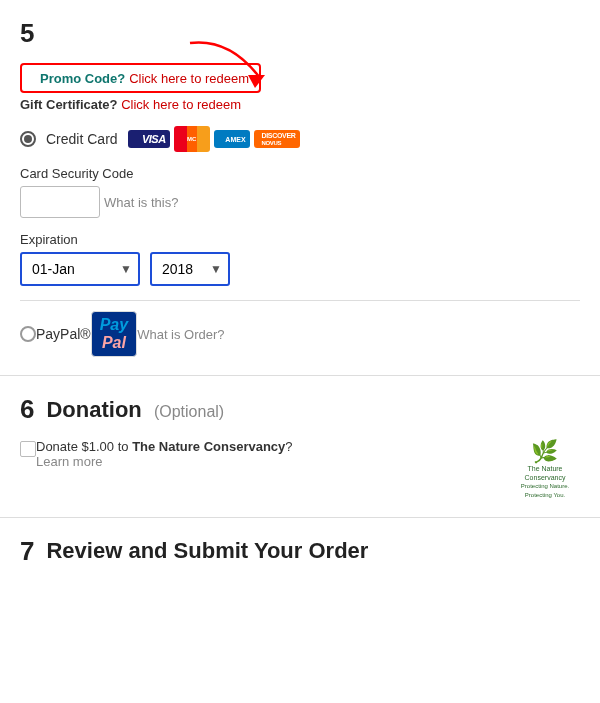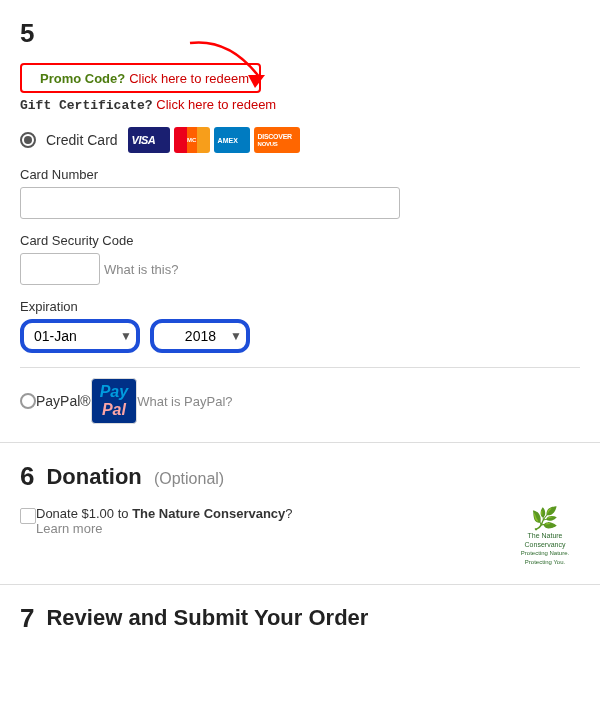--- a/index.html
+++ b/index.html
@@ -39,39 +39,38 @@
       border: 2px solid red;
       border-radius: 4px;
       display: inline-block;
       padding: 5px 10px;
       margin-bottom: 4px;
       position: relative;
     }
 
     .promo-label {
       font-weight: bold;
-      color: #4d7c0f;
+      color: #0f766e;
       font-size: 13px;
       padding-left: 8px;
     }
 
     .promo-link {
       color: #c00;
       text-decoration: none;
       font-size: 13px;
     }
 
     .gift-line {
       font-size: 13px;
       margin-bottom: 14px;
     }
 
     .gift-label {
       font-weight: bold;
-      font-family: Liberation Mono, monospace;
     }
 
     .gift-link {
       color: #c00;
       text-decoration: none;
     }
 
     .arrow-svg {
       position: absolute;
       top: -30px;
@@ -122,25 +121,25 @@
       color: #333;
     }
 
     .card-icons {
       display: flex;
       gap: 4px;
       align-items: center;
     }
 
     .card-icon {
-      height: 26px;
+      height: 18px;
       border-radius: 3px;
       display: flex;
       align-items: center;
-      justify-content: flex-start;
+      justify-content: flex-end;
       font-size: 8px;
       font-weight: bold;
       color: #fff;
       padding: 8px 4px;
     }
 
     .visa-icon { background: #1a1f71; width: 42px; }
     .amex-icon { background: #007bc1; width: 36px; font-size: 7px; }
     .discover-icon { background: #f60; width: 46px; font-size: 7px; }
 
@@ -195,31 +194,31 @@
 
     .select-wrapper {
       position: relative;
       display: inline-block;
     }
 
     .form-select {
       appearance: none;
       -webkit-appearance: none;
       height: 34px;
-      border: 4px solid #1d4ed8;
-      border-radius: 12px;
+      border: 2px solid #1d4ed8;
+      border-radius: 3px;
       padding: 4px 30px 4px 10px;
       font-size: 14px;
       background: #fff;
       cursor: pointer;
       outline: none;
     }
 
     .select-month { width: 120px; }
-    .select-year { width: 100px; text-align: right; }
+    .select-year { width: 80px; }
 
     .select-arrow {
       position: absolute;
       right: 8px;
       top: 50%;
       transform: translateY(-50%);
       pointer-events: none;
       color: #555;
       font-size: 12px;
     }
@@ -375,24 +374,20 @@
         <div class="card-icon amex-icon">
           <span>AMEX</span>
         </div>
 
         <div class="card-icon discover-icon">
           <span style="font-size:7px; letter-spacing:-0.3px;">DISCOVER<br><span style="font-size:6px;">NOVUS</span></span>
         </div>
       </div>
     </div>
 
-    <div class="form-group">
-      <label class="form-label">Card Number</label>
-      <input type="text" class="form-input" style="">
-    </div>
 
     <div class="form-group">
       <label class="form-label">Card Security Code</label>
       <div class="security-row">
         <input type="text" class="form-input-small" style="">
         <span class="what-is-this">What is this?</span>
       </div>
     </div>
 
     <div class="form-group">
@@ -433,21 +428,21 @@
 
     <hr class="separator">
 
     <div class="paypal-row">
       <div class="radio-btn-empty"></div>
       <span class="option-label">PayPal®</span>
       <div class="paypal-badge">
         <span class="paypal-text-pay">Pay</span>
         <span class="paypal-text-pal">Pal</span>
       </div>
-      <span class="what-is-paypal">What is PayPal?</span>
+      <span class="what-is-paypal">What is Order?</span>
     </div>
 
   </div>
 </div>
 
 <div class="donation-section">
   <div class="section-header">
     <span class="section-number">6</span>
     <span class="section-title">Donation <span style="font-size:16px;font-weight:normal;color:#888;margin-left:6px;">(Optional)</span>
     </span>

